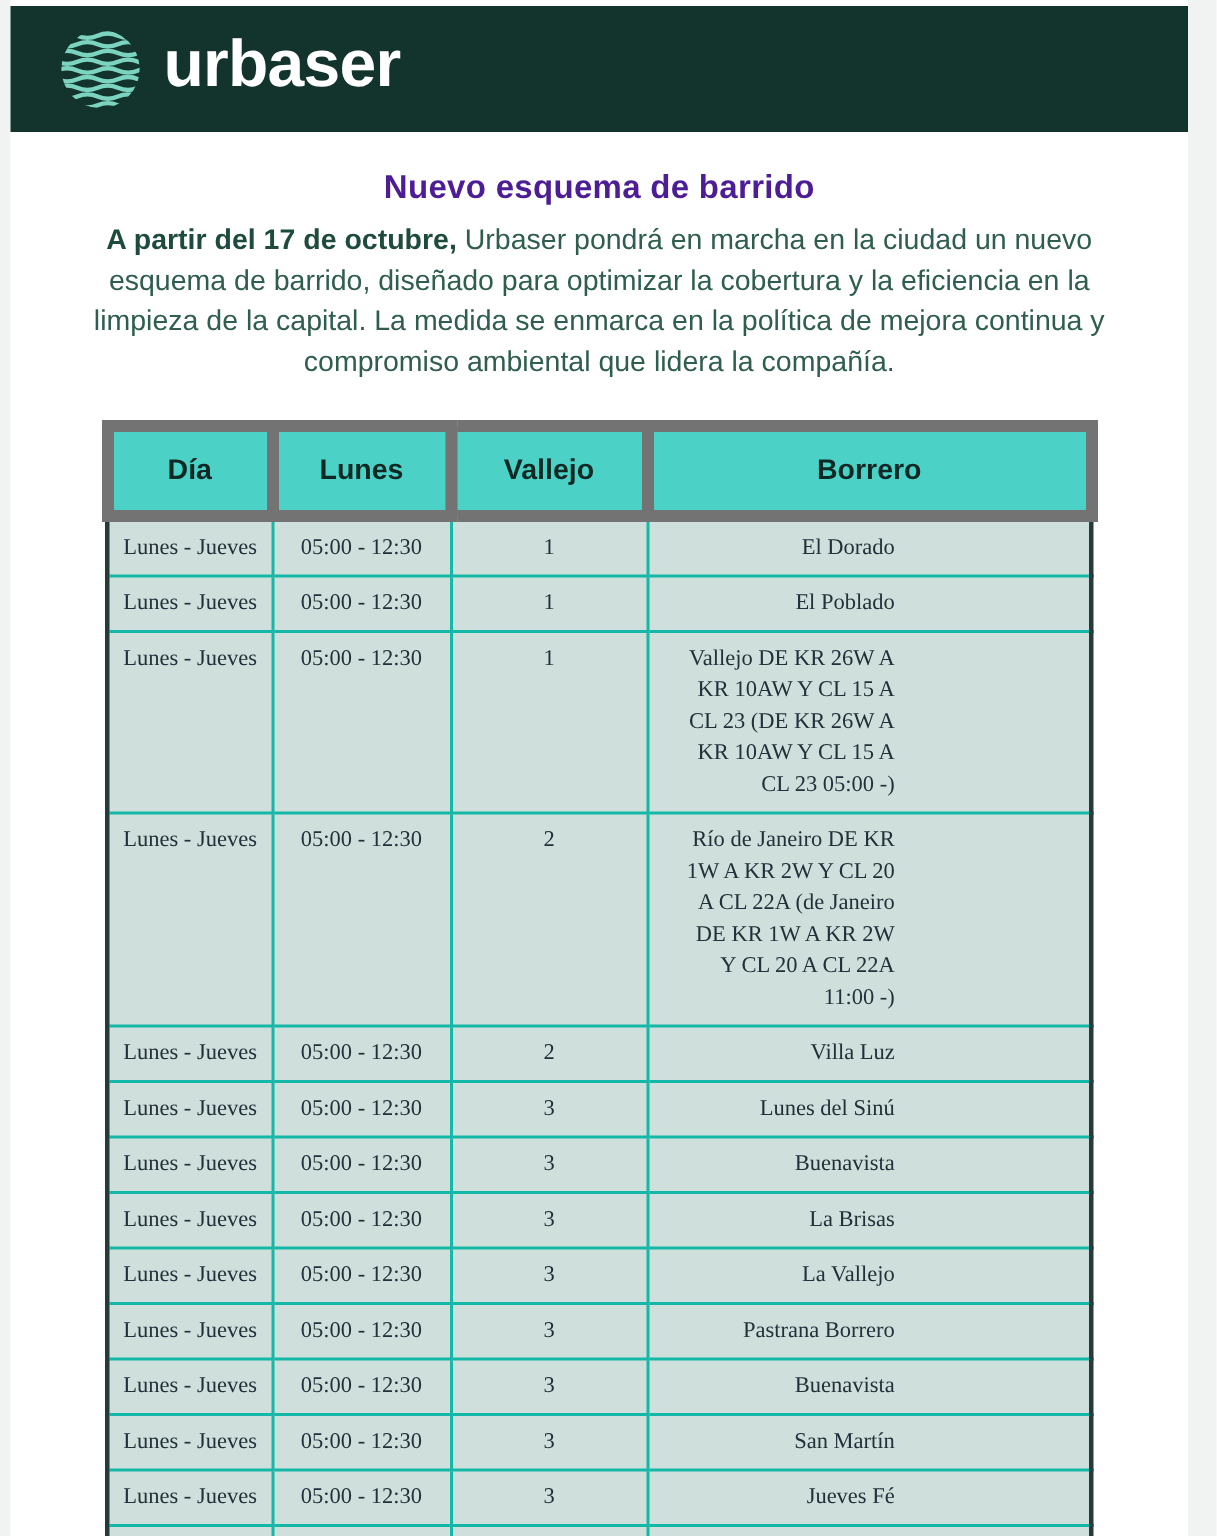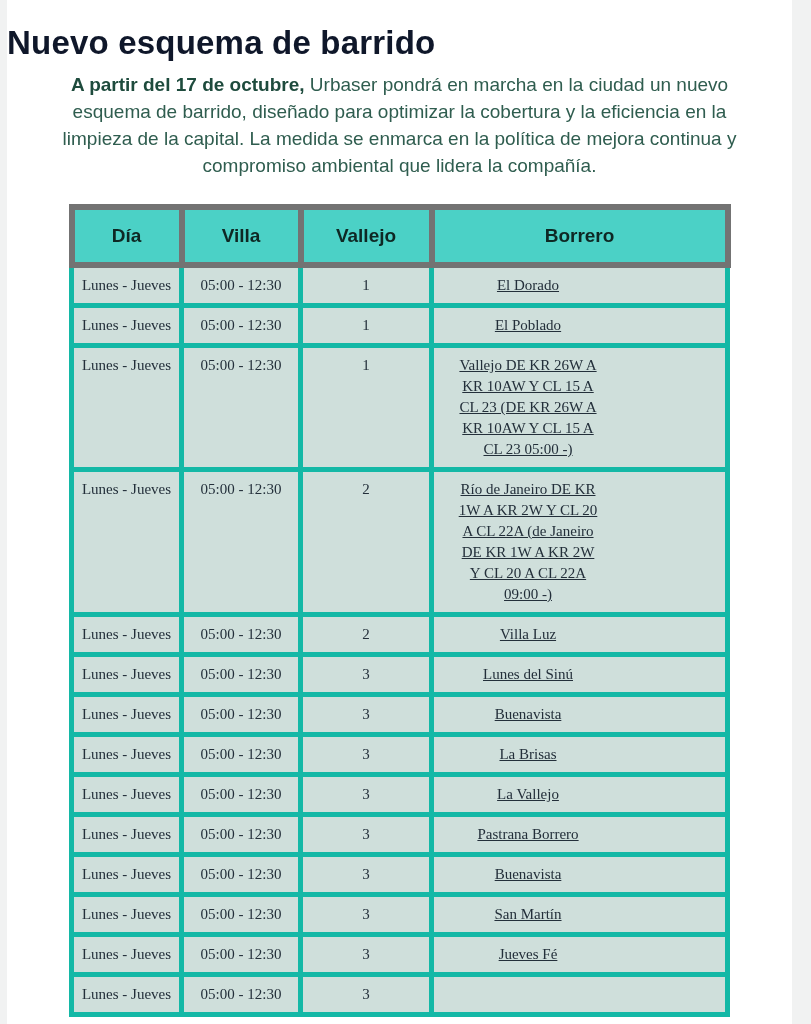--- a/index.html
+++ b/index.html
@@ -21,77 +21,100 @@
     padding-left:31px; box-sizing:border-box;
   }
   .logo { display:flex; align-items:center; }
   .logo svg { display:block; }
   .logo-text {
     color:#ffffff; font-size:44px; font-weight:bold;
     margin-left:13px; letter-spacing:-0.5px; line-height:1;
     padding-bottom:6px;
   }
   .title {
-    margin:24px 0 0 0; 
-    color:#0f172a; font-size:33px; font-weight:bold;
+    margin:24px 0 0 0; text-align:center;
+    color:#4c1d95; font-size:22px; font-weight:bold;
     letter-spacing:0.2px;
   }
   .intro {
     margin:10px 45px 0 45px; text-align:center;
     color:#2f5d4f; font-size:19px; line-height:1.42;
   }
   .intro strong { color:#1e4b3d; }
   table.schedule {
     border-collapse:collapse; table-layout:fixed;
     width:656px; margin:24px auto 0 auto;
     border:3px solid #253b39;
   }
   .schedule th {
     background:#4bd1c6; color:#0e2824;
     font-size:19px; font-weight:bold;
-    height:50px; border:6px solid #737373;
+    height:50px; border:8px solid #737373;
     text-align:center; vertical-align:middle;
     font-family:"Liberation Sans", sans-serif;
   }
   .schedule td {
     background:#cfdfdb; color:#232f3a;
-    border:5px solid #14b8a6;
+    border:2px solid #14b8a6;
     font-family:"Liberation Serif", serif;
     font-size:15px; line-height:21px;
     padding:7px 6px; vertical-align:top;
   }
   .schedule td.c-dia, .schedule td.c-hora, .schedule td.c-comuna { text-align:center; }
-  .schedule td.c-barrio { padding-left:24px; text-align:center;text-decoration:underline; }
+  .schedule td.c-barrio { padding-left:24px; text-align:right; }
   .barrio-inner { max-width:140px; }
   col.col-dia    { width:110px; }
   col.col-hora   { width:119px; }
   col.col-comuna { width:131px; }
   col.col-barrio { width:296px; }
 </style>
 </head>
 <body>
 
 <div class="page">
 
+  <header class="topbar">
+    <span class="logo">
+      <svg width="58" height="58" viewBox="0 0 60 60" aria-hidden="true">
+        <defs>
+          <clipPath id="globeClip">
+              <circle cx="30" cy="30" r="27"></circle>
+            </clipPath>
+        </defs>
+        <g clip-path="url(#globeClip)" fill="none" stroke="#7cd3bf" stroke-width="3" stroke-linecap="round">
+          <path d="M0 7  q 7 -3 14 0 q 7 3 14 0 q 7 -3 14 0 q 7 3 14 0 q 7 -3 14 0"></path>
+          <path d="M0 13 q 7 3 14 0 q 7 -3 14 0 q 7 3 14 0 q 7 -3 14 0 q 7 3 14 0"></path>
+          <path d="M0 19 q 7 -3 14 0 q 7 3 14 0 q 7 -3 14 0 q 7 3 14 0 q 7 -3 14 0"></path>
+          <path d="M0 25 q 7 3 14 0 q 7 -3 14 0 q 7 3 14 0 q 7 -3 14 0 q 7 3 14 0"></path>
+          <path d="M0 31 q 7 -3 14 0 q 7 3 14 0 q 7 -3 14 0 q 7 3 14 0 q 7 -3 14 0"></path>
+          <path d="M0 37 q 7 3 14 0 q 7 -3 14 0 q 7 3 14 0 q 7 -3 14 0 q 7 3 14 0"></path>
+          <path d="M0 43 q 7 -3 14 0 q 7 3 14 0 q 7 -3 14 0 q 7 3 14 0 q 7 -3 14 0"></path>
+          <path d="M0 49 q 7 3 14 0 q 7 -3 14 0 q 7 3 14 0 q 7 -3 14 0 q 7 3 14 0"></path>
+          <path d="M0 55 q 7 -3 14 0 q 7 3 14 0 q 7 -3 14 0 q 7 3 14 0 q 7 -3 14 0"></path>
+        </g>
+      </svg>
+      <span class="logo-text">urbaser</span>
+    </span>
+  </header>
 
   <h1 class="title">Nuevo esquema de barrido</h1>
 
   <p class="intro"><strong>A partir del 17 de octubre,</strong><span> Urbaser pondrá en marcha en la ciudad un nuevo esquema de barrido, diseñado para optimizar la cobertura y la eficiencia en la limpieza de la capital. La medida se enmarca en la política de mejora continua y compromiso ambiental que lidera la compañía.</span></p>
 
   <table class="schedule">
     <colgroup>
       <col class="col-dia">
         <col class="col-hora">
         <col class="col-comuna">
         <col class="col-barrio">
     </colgroup>
     <thead>
       <tr>
         <th>Día</th>
-        <th>Villa</th>
+        <th>Lunes</th>
         <th>Vallejo</th>
         <th>Borrero</th>
       </tr>
     </thead>
     <tbody>
 
         <tr>
           <td class="c-dia">Lunes - Jueves</td>
           <td class="c-hora">05:00 - 12:30</td>
           <td class="c-comuna">1</td>
@@ -116,21 +139,21 @@
           <td class="c-barrio">
             <div class="barrio-inner">Vallejo DE KR 26W A KR 10AW Y CL 15 A CL 23 (DE KR 26W A KR 10AW Y CL 15 A CL 23 05:00 -)</div>
           </td>
         </tr>
 
         <tr>
           <td class="c-dia">Lunes - Jueves</td>
           <td class="c-hora">05:00 - 12:30</td>
           <td class="c-comuna">2</td>
           <td class="c-barrio">
-            <div class="barrio-inner">Río de Janeiro DE KR 1W A KR 2W Y CL 20 A CL 22A (de Janeiro DE KR 1W A KR 2W Y CL 20 A CL 22A 09:00 -)</div>
+            <div class="barrio-inner">Río de Janeiro DE KR 1W A KR 2W Y CL 20 A CL 22A (de Janeiro DE KR 1W A KR 2W Y CL 20 A CL 22A 11:00 -)</div>
           </td>
         </tr>
 
         <tr>
           <td class="c-dia">Lunes - Jueves</td>
           <td class="c-hora">05:00 - 12:30</td>
           <td class="c-comuna">2</td>
           <td class="c-barrio">
             <div class="barrio-inner">Villa Luz</div>
           </td>

